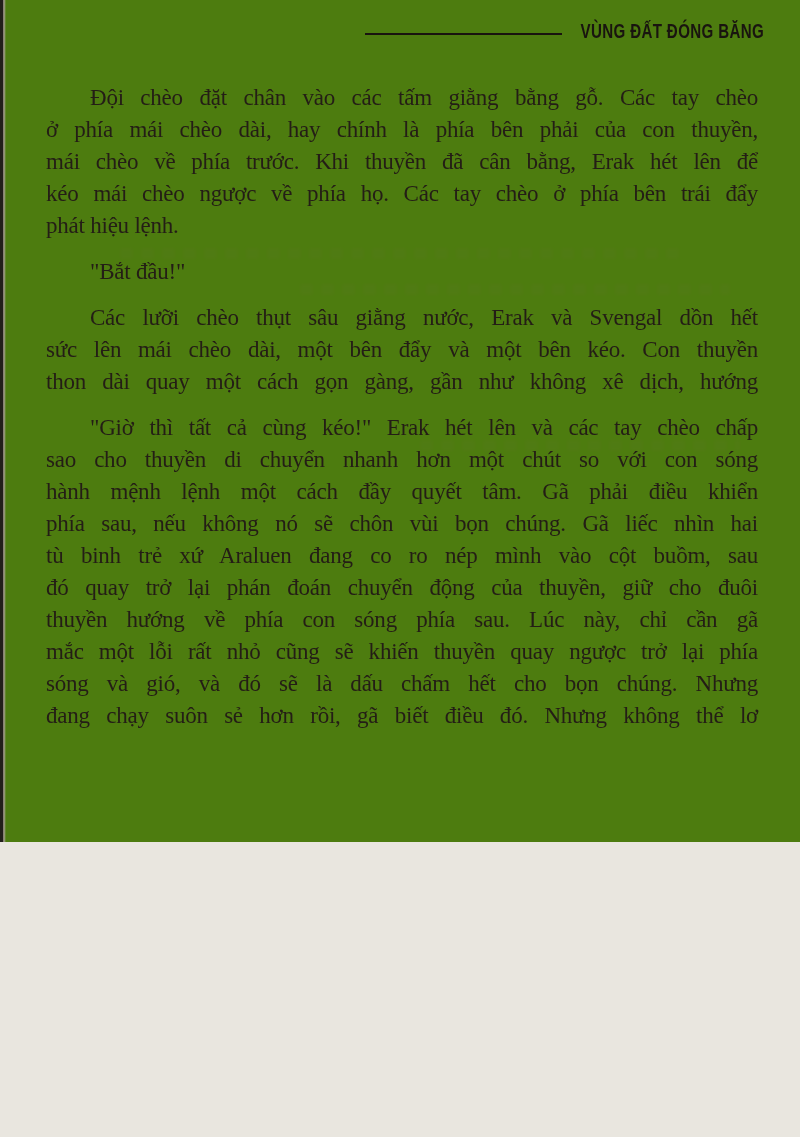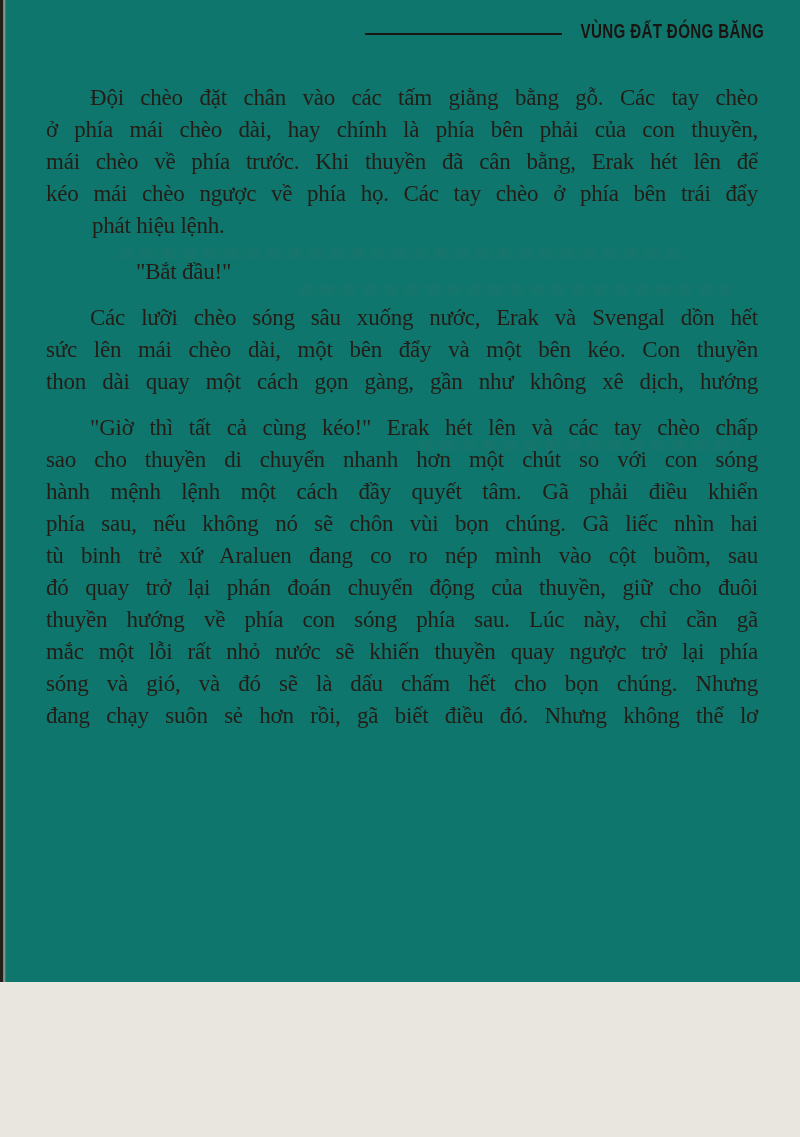--- a/index.html
+++ b/index.html
@@ -1,21 +1,21 @@
 <!DOCTYPE html>
 <html><head>
 <meta charset="utf-8">
 <style>
   * { margin: 0; padding: 0; box-sizing: border-box; }
   body { background: #e9e6df; font-family: "DejaVu Serif", serif; }
   .page {
     position: relative;
     width: 800px;
-    height: 982px;
-    background: #0f766e;
+    height: 842px;
+    background: #4d7c0f;
     overflow: hidden;
   }
   .edge-shadow {
     position: absolute; left: 0; top: 0; bottom: 0; width: 6px;
     background: linear-gradient(to right,
       #221e1a 0px, #221e1a 3px,
       #6b6258 3px, #a89f92 4px,
       rgba(168,159,146,0) 6px);
   }
   .header-rule {
@@ -31,21 +31,21 @@
     letter-spacing: 0.5px;
   }
   .body-text {
     position: absolute; left: 46px; top: 82px; width: 712px;
     color: #241d16;
     font-size: 23px; line-height: 32px; letter-spacing: -0.01em;
   }
   .para { margin: 0 0 14px 0; }
   .t-line { display: block; text-align: justify; text-align-last: justify; font-family: Liberation Serif, serif; }
   .t-line.first { text-indent: 44px; }
-  .t-line.last  { text-align-last: left; margin-left: 46px; }
+  .t-line.last  { text-align-last: left; }
   .ghost {
     position: absolute; height: 11px; opacity: 0.55;
     background: repeating-linear-gradient(90deg,
       rgba(124,106,86,0.10) 0 13px, rgba(124,106,86,0) 13px 21px);
     filter: blur(1.6px);
     pointer-events: none;
   }
   .page-number {
     position: absolute; left: 0; top: 1070px; width: 786px;
     text-align: center; font-size: 14px; font-weight: bold;
@@ -82,33 +82,33 @@
         <span class="t-line first">Đội chèo đặt chân vào các tấm giằng bằng gỗ. Các tay chèo</span>
         <span class="t-line">ở phía mái chèo dài, hay chính là phía bên phải của con thuyền,</span>
         <span class="t-line">mái chèo về phía trước. Khi thuyền đã cân bằng, Erak hét lên để</span>
         <span class="t-line">kéo mái chèo ngược về phía họ. Các tay chèo ở phía bên trái đẩy</span>
         <span class="t-line last">phát hiệu lệnh.</span>
       </p>
       <p class="para">
         <span class="t-line first last">"Bắt đầu!"</span>
       </p>
       <p class="para">
-        <span class="t-line first">Các lưỡi chèo sóng sâu xuống nước, Erak và Svengal dồn hết</span>
+        <span class="t-line first">Các lưỡi chèo thụt sâu giằng nước, Erak và Svengal dồn hết</span>
         <span class="t-line">sức lên mái chèo dài, một bên đẩy và một bên kéo. Con thuyền</span>
         <span class="t-line">thon dài quay một cách gọn gàng, gần như không xê dịch, hướng</span>
       </p>
       <p class="para">
         <span class="t-line first">"Giờ thì tất cả cùng kéo!" Erak hét lên và các tay chèo chấp</span>
         <span class="t-line">sao cho thuyền di chuyển nhanh hơn một chút so với con sóng</span>
         <span class="t-line">hành mệnh lệnh một cách đầy quyết tâm. Gã phải điều khiển</span>
         <span class="t-line">phía sau, nếu không nó sẽ chôn vùi bọn chúng. Gã liếc nhìn hai</span>
         <span class="t-line">tù binh trẻ xứ Araluen đang co ro nép mình vào cột buồm, sau</span>
         <span class="t-line">đó quay trở lại phán đoán chuyển động của thuyền, giữ cho đuôi</span>
         <span class="t-line">thuyền hướng về phía con sóng phía sau. Lúc này, chỉ cần gã</span>
-        <span class="t-line">mắc một lỗi rất nhỏ nước sẽ khiến thuyền quay ngược trở lại phía</span>
+        <span class="t-line">mắc một lỗi rất nhỏ cũng sẽ khiến thuyền quay ngược trở lại phía</span>
         <span class="t-line">sóng và gió, và đó sẽ là dấu chấm hết cho bọn chúng. Nhưng</span>
         <span class="t-line">đang chạy suôn sẻ hơn rồi, gã biết điều đó. Nhưng không thể lơ</span>
       </p>
     </div>
 
   <div class="page-number">13</div>
 
   <div class="publisher-logo">
     <span class="logo-text">CHIBOOKS</span>
     <svg class="leaf-icon" width="32" height="48" viewBox="0 0 32 48">

